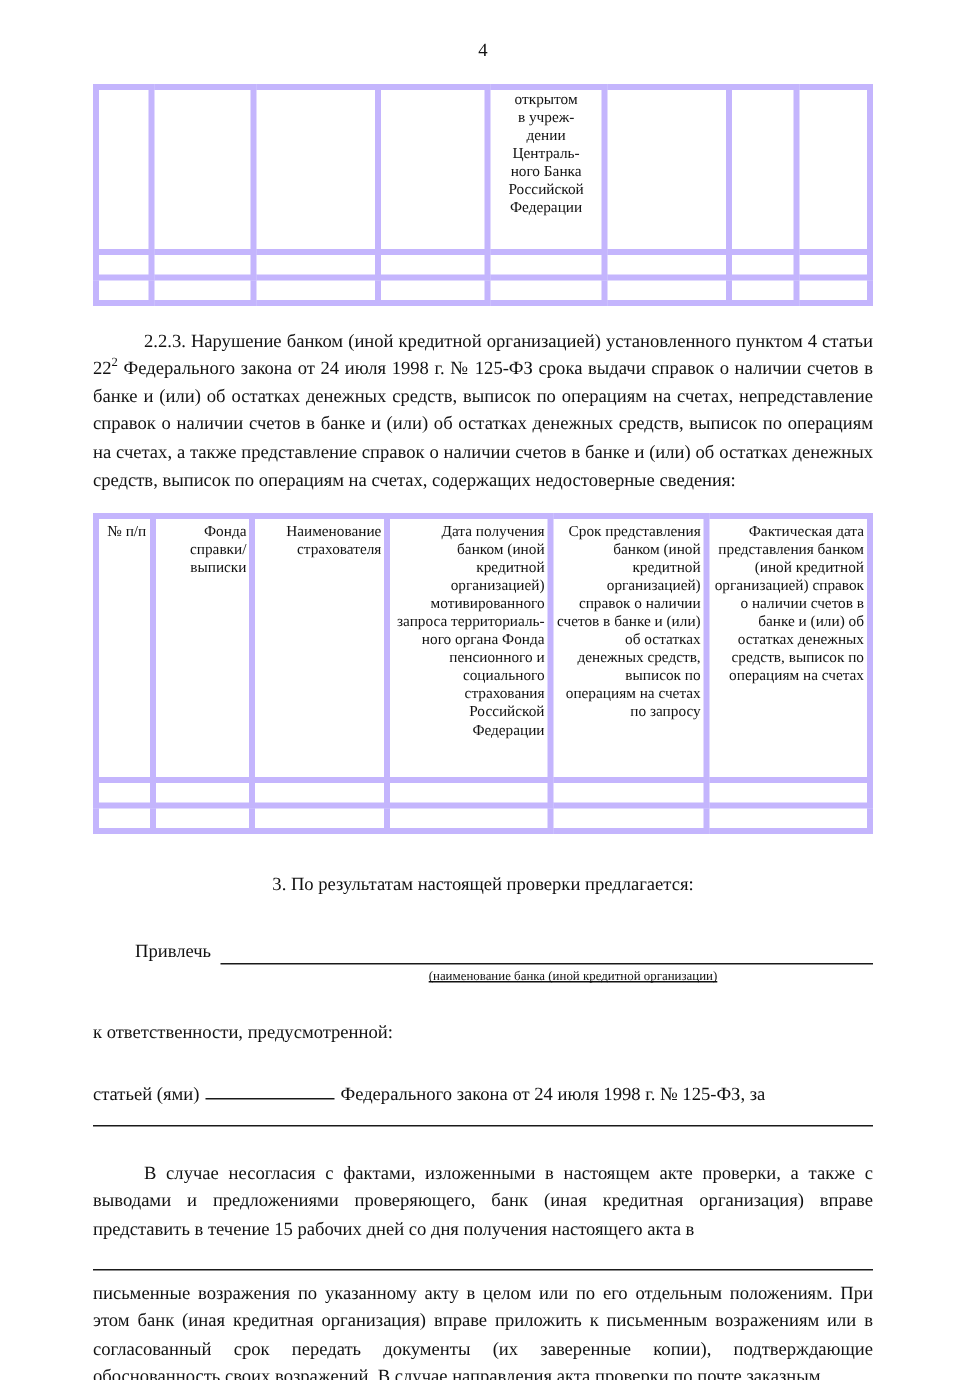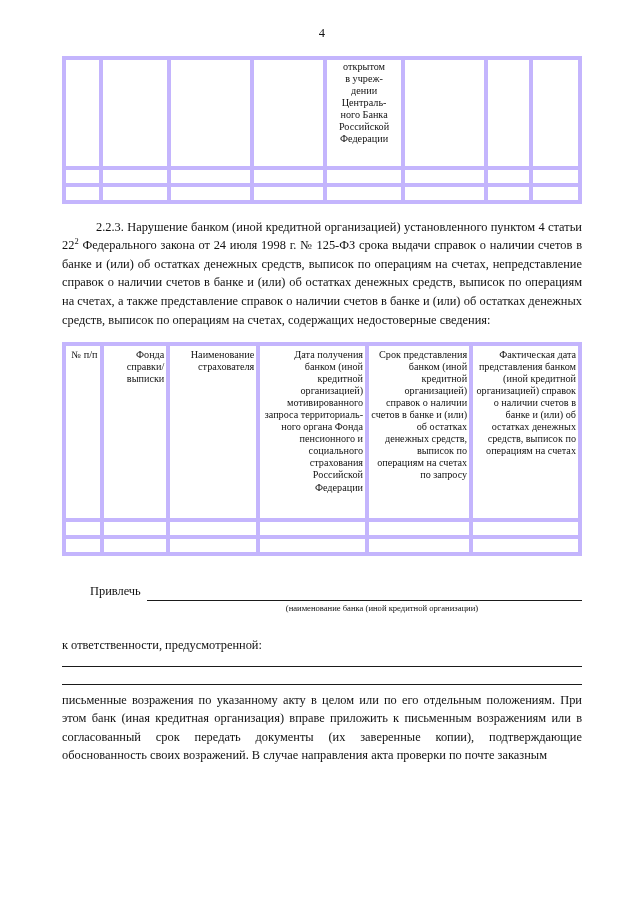--- a/index.html
+++ b/index.html
@@ -125,20 +125,21 @@
     margin-left: 6px;
   }
   .caption {
     text-align: center;
     font-size: 8.6px;
     line-height: 1.3;
     margin-top: 2px;
   }
   .caption.shift-right {
     padding-left: 120px;
+    text-decoration: underline;
   }
 
   .plain-line {
     margin-top: 22px;
     font-size: 12.4px;
     line-height: 1.5;
   }
 
   .inline-row {
     margin-top: 22px;
@@ -245,30 +246,33 @@
         <td class="empty-cell"></td>
         <td class="empty-cell"></td>
         <td class="empty-cell"></td>
         <td class="empty-cell"></td>
         <td class="empty-cell"></td>
         <td class="empty-cell"></td>
       </tr>
     </tbody>
   </table>
 
+  <div class="section-3">3. По результатам настоящей проверки предлагается:</div>
 
   <div class="fill-row">
     <span class="lead">Привлечь</span>
     <span class="rule"></span>
   </div>
   <div class="caption shift-right">(наименование банка (иной кредитной организации)</div>
 
   <div class="plain-line">к ответственности, предусмотренной:</div>
 
+  <div class="inline-row"><span>статьей (ями)</span><span class="inline-rule"></span><span>Федерального закона от 24 июля 1998 г. № 125-ФЗ, за</span></div>
 
   <div class="full-rule tight"></div>
 
+  <p class="para indent" id="para-disagree">В случае несогласия с фактами, изложенными в настоящем акте проверки, а также с выводами и предложениями проверяющего, банк (иная кредитная организация) вправе представить в течение 15 рабочих дней со дня получения настоящего акта в</p>
 
   <div class="full-rule"></div>
 
   <p class="para" id="para-objections">письменные возражения по указанному акту в целом или по его отдельным положениям. При этом банк (иная кредитная организация) вправе приложить к письменным возражениям или в согласованный срок передать документы (их заверенные копии), подтверждающие обоснованность своих возражений. В случае направления акта проверки по почте заказным</p>
 
 </div>
 
 </body></html>

